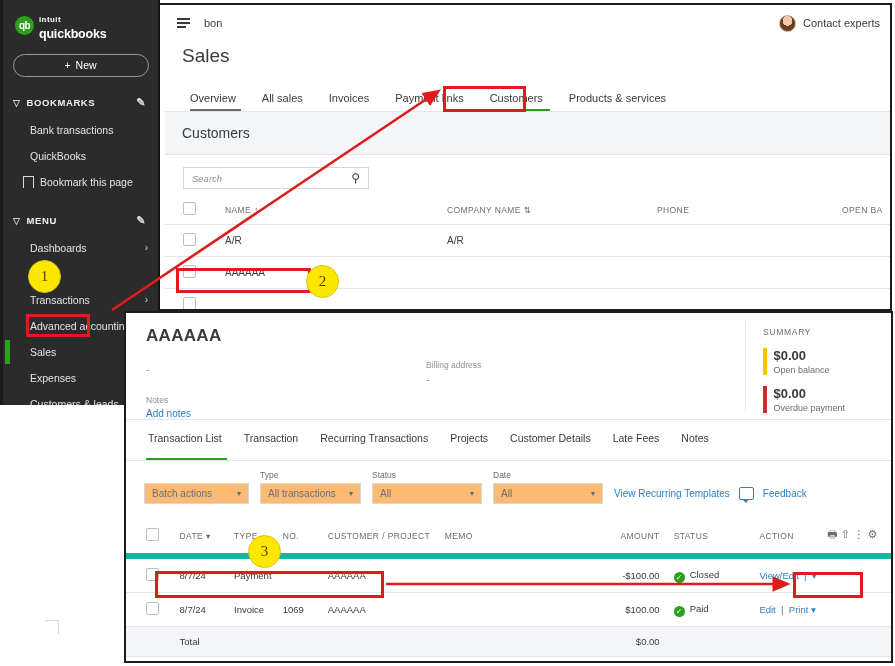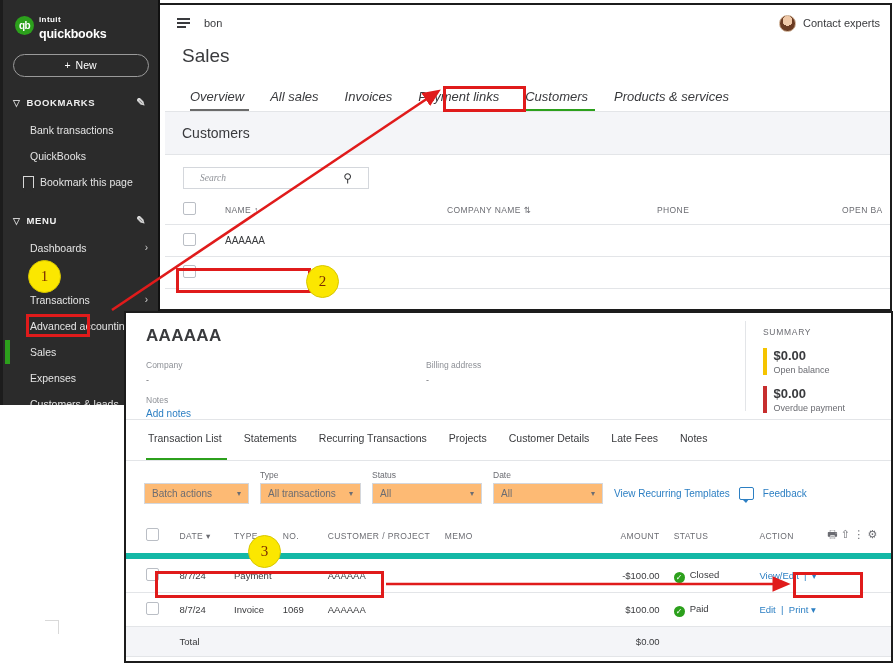--- a/index.html
+++ b/index.html
@@ -126,24 +126,23 @@
     padding: 3px 0 0 17px;
   }
 
   .tabs {
     display: flex; align-items: flex-end; gap: 0;
     padding: 14px 0 0 17px;
     border-bottom: 1px solid #e3e5e8;
     height: 30px;
   }
   .tab {
-    font-size: 13px; color: #393a3d;
+    font-size: 11px; color: #393a3d;
     padding: 0 13px 7px 13px;
     position: relative;
-    font-style: italic;
   }
   .tab:first-child { padding-left: 8px; }
   .tab.active-underline:after {
     content: ""; position: absolute; left: 8px; right: 8px; bottom: 0;
     height: 2px; background: #6b6b6b;
   }
   .tab.green-underline:after {
     content: ""; position: absolute; left: 6px; right: 6px; bottom: 0;
     height: 2.5px; background: #2ca01c;
   }
@@ -155,23 +154,22 @@
     padding-left: 17px;
     font-size: 14px; color: #393a3d;
     border-bottom: 1px solid #e3e5e8;
   }
 
   .search-row { padding: 12px 0 0 18px; }
   .search-box {
     width: 186px; height: 22px;
     border: 1px solid #d4d7dc;
     display: flex; align-items: center;
-    padding: 0 16px; box-sizing: border-box;
+    padding: 0 8px; box-sizing: border-box;
     background: #fff;
-    font-family: Liberation Serif, serif;
   }
   .search-box .ph { font-size: 9.5px; color: #8d9096; font-style: italic; }
   .search-icon { margin-left: auto; color: #393a3d; font-size: 12px; }
 
   table.cust-table { width: 100%; border-collapse: collapse; margin-top: 8px; }
   table.cust-table th {
     font-size: 8.5px; letter-spacing: 0.4px; color: #6b6c72;
     font-weight: normal; text-align: left;
     padding: 5px 0 7px 0; border-bottom: 1px solid #e3e5e8;
   }
@@ -365,20 +363,27 @@
             <th class="col-check"><span class="cb"></span></th>
             <th class="col-name"><span>NAME</span> <span>↑</span></th>
             <th class="col-comp"><span>COMPANY NAME</span> <span>⇅</span></th>
             <th class="col-phone"><span>PHONE</span></th>
             <th><span>OPEN BA</span></th>
           </tr>
         </thead>
         <tbody>
           <tr>
             <td class="col-check"><span class="cb"></span></td>
+            <td>A/R</td>
+            <td>A/R</td>
+            <td></td>
+            <td></td>
+          </tr>
+          <tr>
+            <td class="col-check"><span class="cb"></span></td>
             <td>AAAAAA</td>
             <td></td>
             <td></td>
             <td></td>
           </tr>
           <tr>
             <td class="col-check"><span class="cb"></span></td>
             <td></td>
             <td></td>
             <td></td>
@@ -453,21 +458,20 @@
 
   </div>
 
   <div class="detail-window">
 
     <div class="detail-top">
       <div class="detail-left">
         <div class="cust-name">AAAAAA</div>
         <div class="kv-row">
           <div class="kv">
-            <div class="k">Company</div>
             <div class="v">-</div>
           </div>
           <div class="kv">
             <div class="k">Billing address</div>
             <div class="v">-</div>
           </div>
         </div>
         <div class="notes-block">
           <div class="k">Notes</div>
           <div class="add-notes">Add notes</div>
@@ -488,21 +492,21 @@
           <div>
             <div class="sum-amt">$0.00</div>
             <div class="sum-lbl">Overdue payment</div>
           </div>
         </div>
       </div>
     </div>
 
     <div class="inner-tabs">
       <div class="itab active"><span>Transaction List</span></div>
-      <div class="itab"><span>Statements</span></div>
+      <div class="itab"><span>Transaction</span></div>
       <div class="itab"><span>Recurring Transactions</span></div>
       <div class="itab"><span>Projects</span></div>
       <div class="itab"><span>Customer Details</span></div>
       <div class="itab"><span>Late Fees</span></div>
       <div class="itab"><span>Notes</span></div>
     </div>
 
     <div class="filters">
       <div class="fld">
         <div class="fld-label">&nbsp;</div>

